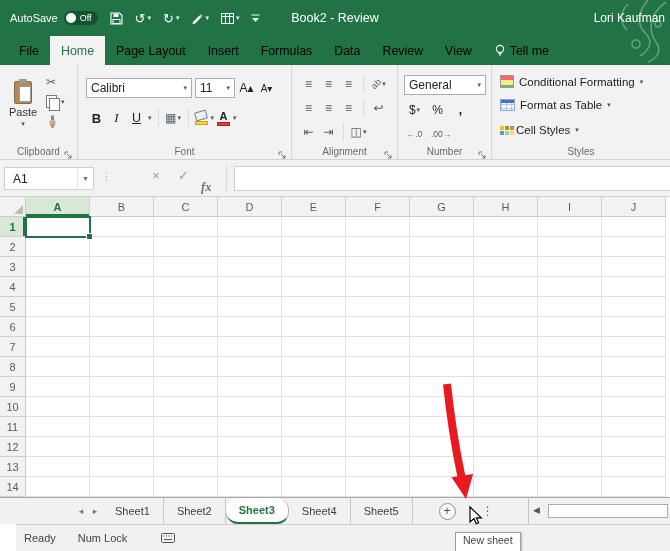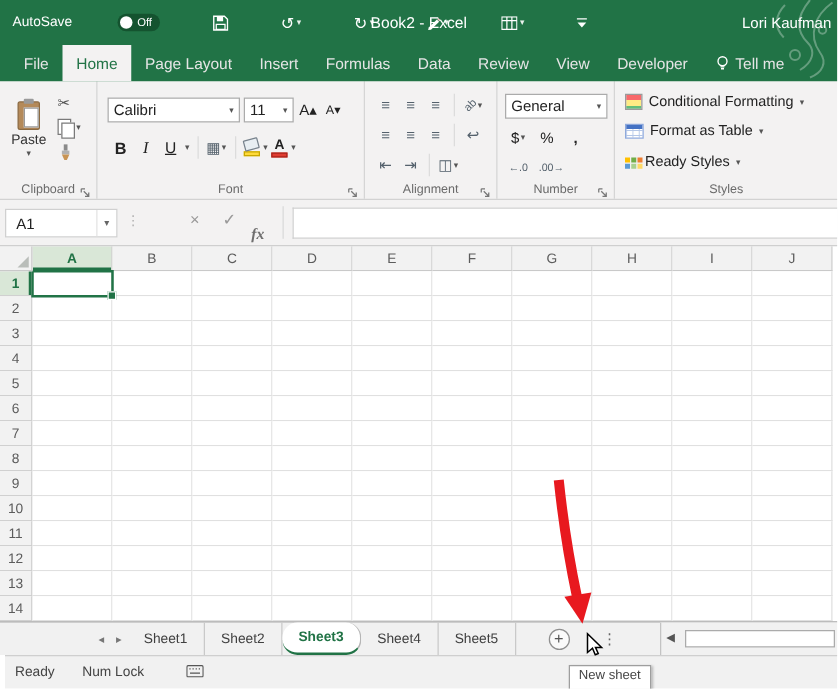--- a/index.html
+++ b/index.html
@@ -2,34 +2,34 @@
 <html style="--accent: #217346; --arrow: #e8191f;"><head>
 <meta charset="utf-8">
 <style>
   :root{ --accent:#217346; --arrow:#e8191f; --ribbon-bg:#f3f2f2; --line:#d5d5d5; }
   *{margin:0;padding:0;box-sizing:border-box;}
   html,body{background:#fff;}
   body{width:670px;height:551px;font-family:"Liberation Sans",sans-serif;overflow:hidden;}
   .app{position:relative;width:670px;height:551px;background:#fff;overflow:hidden;}
 
   
-  .titlebar{position:absolute;top:0;left:0;right:0;height:36px;background:var(--accent);color:#fff;display:flex;align-items:center;padding-left:10px;z-index:5;gap:30px;}
+  .titlebar{position:absolute;top:0;left:0;right:0;height:36px;background:var(--accent);color:#fff;display:flex;align-items:center;padding-left:10px;z-index:5;}
   .ts-label{font-size:11px;margin-right:6px;}
   .toggle{display:inline-flex;align-items:center;background:#14532f;border-radius:8px;height:14px;padding:0 6px 0 2px;margin-right:12px;cursor:pointer;}
   .toggle .knob{width:10px;height:10px;border-radius:50%;background:#fff;margin-right:4px;}
   .toggle .tg-txt{font-size:9px;color:#fff;}
   .qat{display:inline-flex;align-items:center;margin-right:12px;font-size:13px;color:#fff;cursor:pointer;}
   .qat .dd3{font-size:7px;margin-left:2px;opacity:.9;}
   .wtitle{position:absolute;left:50%;transform:translateX(-50%);font-size:12.5px;white-space:nowrap;}
   .user{position:absolute;right:5px;top:11px;font-size:12px;white-space:nowrap;z-index:2;}
   .flourish{position:absolute;right:0;top:0;z-index:1;}
 
   
   .tabbar{position:absolute;top:36px;left:0;right:0;height:29px;background:var(--accent);display:flex;align-items:flex-end;padding-left:8px;z-index:4;}
-  .rtab{display:flex;align-items:center;height:29px;padding:0 11px;font-size:12.4px;color:#e5e5e5;white-space:nowrap;cursor:pointer;}
+  .rtab{display:flex;align-items:center;height:29px;padding:0 11px;font-size:12.4px;color:#000000;white-space:nowrap;cursor:pointer;}
   .rtab.active{background:var(--ribbon-bg);color:var(--accent);}
 
   
   .ribbon{position:absolute;top:65px;left:0;right:0;height:95px;background:var(--ribbon-bg);border-bottom:1px solid #d2d2d2;display:flex;z-index:3;}
   .group{position:relative;height:100%;border-right:1px solid var(--line);}
   .g-clip{width:78px;}.g-font{width:214px;}.g-align{width:106px;}.g-number{width:94px;}.g-styles{flex:1;border-right:none;}
   .glabel-row{position:absolute;bottom:0;left:0;right:0;height:16px;}
   .glabel{position:absolute;left:0;right:0;bottom:2px;text-align:center;font-size:10px;color:#6a6a6a;}
   .launcher{position:absolute;right:3px;bottom:3px;width:10px;height:10px;cursor:pointer;}
 
@@ -99,21 +99,21 @@
   .navarrow{width:14px;display:flex;align-items:center;justify-content:center;font-size:9px;color:#777;cursor:pointer;}
   .stab{display:flex;align-items:center;padding:0 13px;font-size:11px;color:#404040;border-right:1px solid #c9c9c9;cursor:pointer;white-space:nowrap;}
   .stab.active{background:#fff;color:var(--accent);font-weight:bold;border-bottom:2px solid var(--accent);border-right:1px solid #b5b5b5;border-radius:12px;}
   .newsheet{align-self:center;margin-left:26px;width:17px;height:17px;border-radius:50%;border:1px solid #8f8f8f;color:#555;font-size:13px;line-height:14px;text-align:center;cursor:pointer;background:#fafafa;}
   .tabdots{align-self:center;margin-left:26px;color:#666;font-size:12px;cursor:pointer;}
   .hscroll{position:absolute;right:0;top:0;bottom:0;width:142px;background:#f1f1f1;border-left:1px solid #c3c3c3;}
   .hs-arrow{position:absolute;left:4px;top:7px;font-size:9px;color:#555;cursor:pointer;}
   .hs-thumb{position:absolute;left:19px;right:2px;top:6px;height:14px;background:#fff;border:1px solid #ababab;cursor:grab;}
 
   
-  .statusbar{position:absolute;top:524px;left:4px;right:0;height:27px;background:#f1f1f1;border-top:1px solid #cfcfcf;display:flex;align-items:center;padding-left:8px;z-index:2;}
+  .statusbar{position:absolute;top:524px;left:16px;right:0;height:27px;background:#f1f1f1;border-top:1px solid #cfcfcf;display:flex;align-items:center;padding-left:8px;z-index:2;}
   .st-ready{font-size:11px;color:#444;}
   .st-num{font-size:11px;color:#444;margin-left:22px;}
   .kbd-icon{margin-left:34px;cursor:pointer;}
 
   .tooltip{position:absolute;left:455px;top:532px;background:#fff;border:1px solid #9e9e9e;box-shadow:1px 1px 2px rgba(0,0,0,.25);font-size:10.5px;color:#444;padding:1px 7px 14px;z-index:40;white-space:nowrap;}
 
   .annot{position:absolute;left:0;top:0;z-index:50;pointer-events:none;}
 </style>
 </head>
 <body>
@@ -154,21 +154,21 @@
           <path d="M0.5 3.5h12M4.5 0.5v10M8.5 0.5v10" stroke="#fff"></path>
         </svg>
       <span class="dd3">▾</span>
     </span>
     <span class="qat">
       <svg width="9" height="9" viewBox="0 0 9 9">
           <path d="M0.5 1h8" stroke="#fff"></path>
           <path d="M1 4l3.5 4L8 4z" fill="#fff"></path>
         </svg>
     </span>
-    <div class="wtitle">Book2 - Excel</div>
+    <div class="wtitle">Book2 - Review</div>
     <svg class="flourish" width="130" height="64" viewBox="0 0 130 64">
       <g fill="none" stroke="#ffffff" stroke-opacity="0.3" stroke-width="1.6">
         <path d="M126 2c-14 10-20 26-10 40 6 8 2 16-8 20"></path>
         <path d="M108 0c-10 12-12 24-2 34 7 7 4 16-6 22"></path>
         <path d="M88 4c-8 8-9 18-1 26"></path>
         <circle cx="96" cy="44" r="4"></circle>
         <circle cx="118" cy="24" r="3"></circle>
       </g>
     </svg>
     <div class="user">Lori Kaufman</div>
@@ -191,23 +191,20 @@
         <span>Formulas</span>
       </div>
       <div class="rtab">
         <span>Data</span>
       </div>
       <div class="rtab">
         <span>Review</span>
       </div>
       <div class="rtab">
         <span>View</span>
-      </div>
-      <div class="rtab">
-        <span>Developer</span>
       </div>
       <div class="rtab">
         <svg width="12" height="14" viewBox="0 0 12 14" style="margin-right:4px">
           <circle cx="6" cy="5" r="3.6" fill="none" stroke="#fff" stroke-width="1.1"></circle>
           <path d="M4.5 9.5h3M4.8 11h2.4" stroke="#fff" stroke-width="1.1" fill="none"></path>
         </svg>
         <span>Tell me</span>
       </div>
     </div>
 
@@ -359,21 +356,21 @@
         <span class="slabel">Conditional Formatting</span>
         <span class="dd">▾</span>
       </div>
       <div class="styles-row" style="top:34px;">
         <span class="fat-icon"></span>
         <span class="slabel">Format as Table</span>
         <span class="dd">▾</span>
       </div>
       <div class="styles-row" style="top:59px;">
         <span class="cs-icon"></span>
-        <span class="slabel">Ready Styles</span>
+        <span class="slabel">Cell Styles</span>
         <span class="dd">▾</span>
       </div>
       <div class="glabel-row">
         <span class="glabel">Styles</span>
       </div>
     </div>
   </div>
 
   <div class="fbar">
     <div class="namebox">

